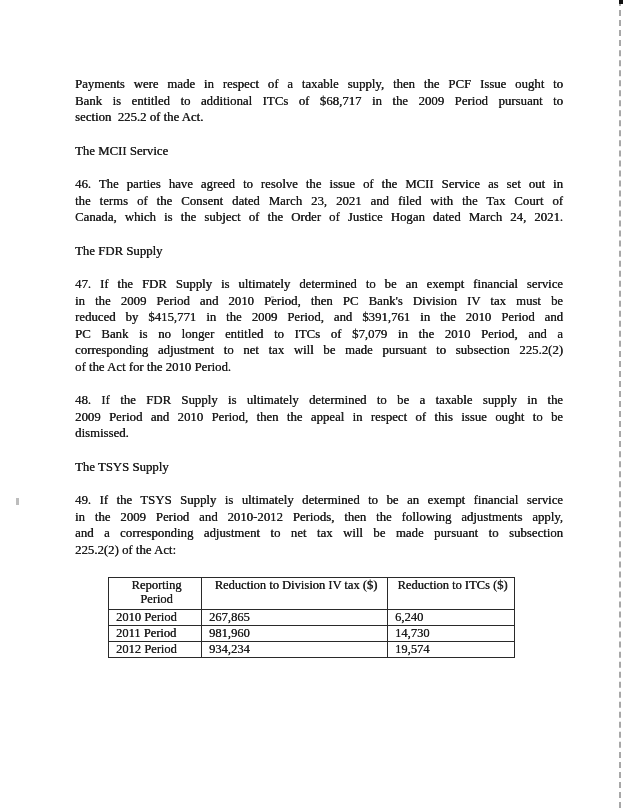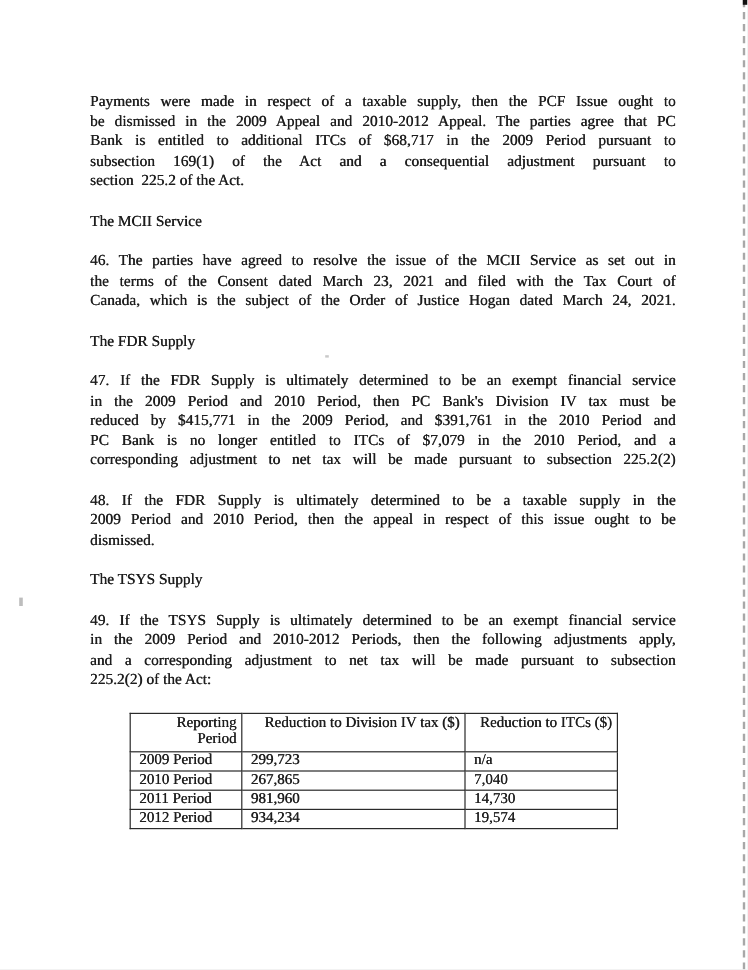--- a/index.html
+++ b/index.html
@@ -30,21 +30,21 @@
     border-collapse: collapse;
     table-layout: fixed;
     width: 406px;
     margin-left: 33px;
     font-size: 12.5px;
     line-height: 13.5px;
   }
   table.adj, table.adj th, table.adj td { border: 1.4px solid #2a2a2a; }
   table.adj th {
     font-weight: normal;
-    text-align: right;
+    text-align: center;
     vertical-align: top;
     padding: 1px 4px 3px 7px;
   }
   table.adj td { padding: 0.5px 4px 0.5px 7px; height: 14px; }
   .col-a { width: 93px; } .col-b { width: 186px; } .col-c { width: 127px; }
   
   .edge-dash {
     position: absolute;
     left: 619px; top: 0;
     width: 0; height: 808px;
@@ -61,42 +61,41 @@
   .speck.s2 { left: 271px; top: 296px; width: 3px; height: 2px; background: #c9c9c9; }
 </style>
 </head>
 <body>
 
 <div class="page">
   <div class="column">
 
     <div class="blk">
       <div class="ln">Payments were made in respect of a taxable supply, then the PCF Issue ought to</div>
-      <div class="ln">be dismissed in the 2009 Appeal and 2010-2012 Appeal. The parties agree that PC</div>
       <div class="ln">Bank is entitled to additional ITCs of $68,717 in the 2009 Period pursuant to</div>
-      <div class="ln">subsection 169(1) of the Act and a consequential adjustment pursuant to</div>
       <div class="ln ll">section  225.2 of the Act.</div>
     </div>
 
     <div class="blk hd">The MCII Service</div>
 
     <div class="blk">
       <div class="ln">46. The parties have agreed to resolve the issue of the MCII Service as set out in</div>
       <div class="ln">the terms of the Consent dated March 23, 2021 and filed with the Tax Court of</div>
       <div class="ln">Canada, which is the subject of the Order of Justice Hogan dated March 24, 2021.</div>
     </div>
 
     <div class="blk hd">The FDR Supply</div>
 
     <div class="blk">
       <div class="ln">47. If the FDR Supply is ultimately determined to be an exempt financial service</div>
       <div class="ln">in the 2009 Period and 2010 Period, then PC Bank's Division IV tax must be</div>
       <div class="ln">reduced by $415,771 in the 2009 Period, and $391,761 in the 2010 Period and</div>
       <div class="ln">PC  Bank is no longer entitled to ITCs of $7,079 in the 2010 Period, and a</div>
       <div class="ln">corresponding adjustment to net tax will be made pursuant to subsection 225.2(2)</div>
+      <div class="ln ll">of the Act for the 2010 Period.</div>
     </div>
 
     <div class="blk">
       <div class="ln">48. If the FDR Supply is ultimately determined to be a taxable supply in the</div>
       <div class="ln">2009  Period and 2010 Period, then the appeal in respect of this issue ought to be</div>
       <div class="ln ll">dismissed.</div>
     </div>
 
     <div class="blk hd">The TSYS Supply</div>
 
@@ -113,28 +112,23 @@
           <col class="col-b">
           <col class="col-c">
       </colgroup>
       <tbody>
         <tr>
           <th>Reporting Period</th>
           <th>Reduction to Division IV tax ($)</th>
           <th>Reduction to ITCs ($)</th>
         </tr>
         <tr>
-          <td>2009 Period</td>
-          <td>299,723</td>
-          <td>n/a</td>
-        </tr>
-        <tr>
           <td>2010 Period</td>
           <td>267,865</td>
-          <td>7,040</td>
+          <td>6,240</td>
         </tr>
         <tr>
           <td>2011 Period</td>
           <td>981,960</td>
           <td>14,730</td>
         </tr>
         <tr>
           <td>2012 Period</td>
           <td>934,234</td>
           <td>19,574</td>

